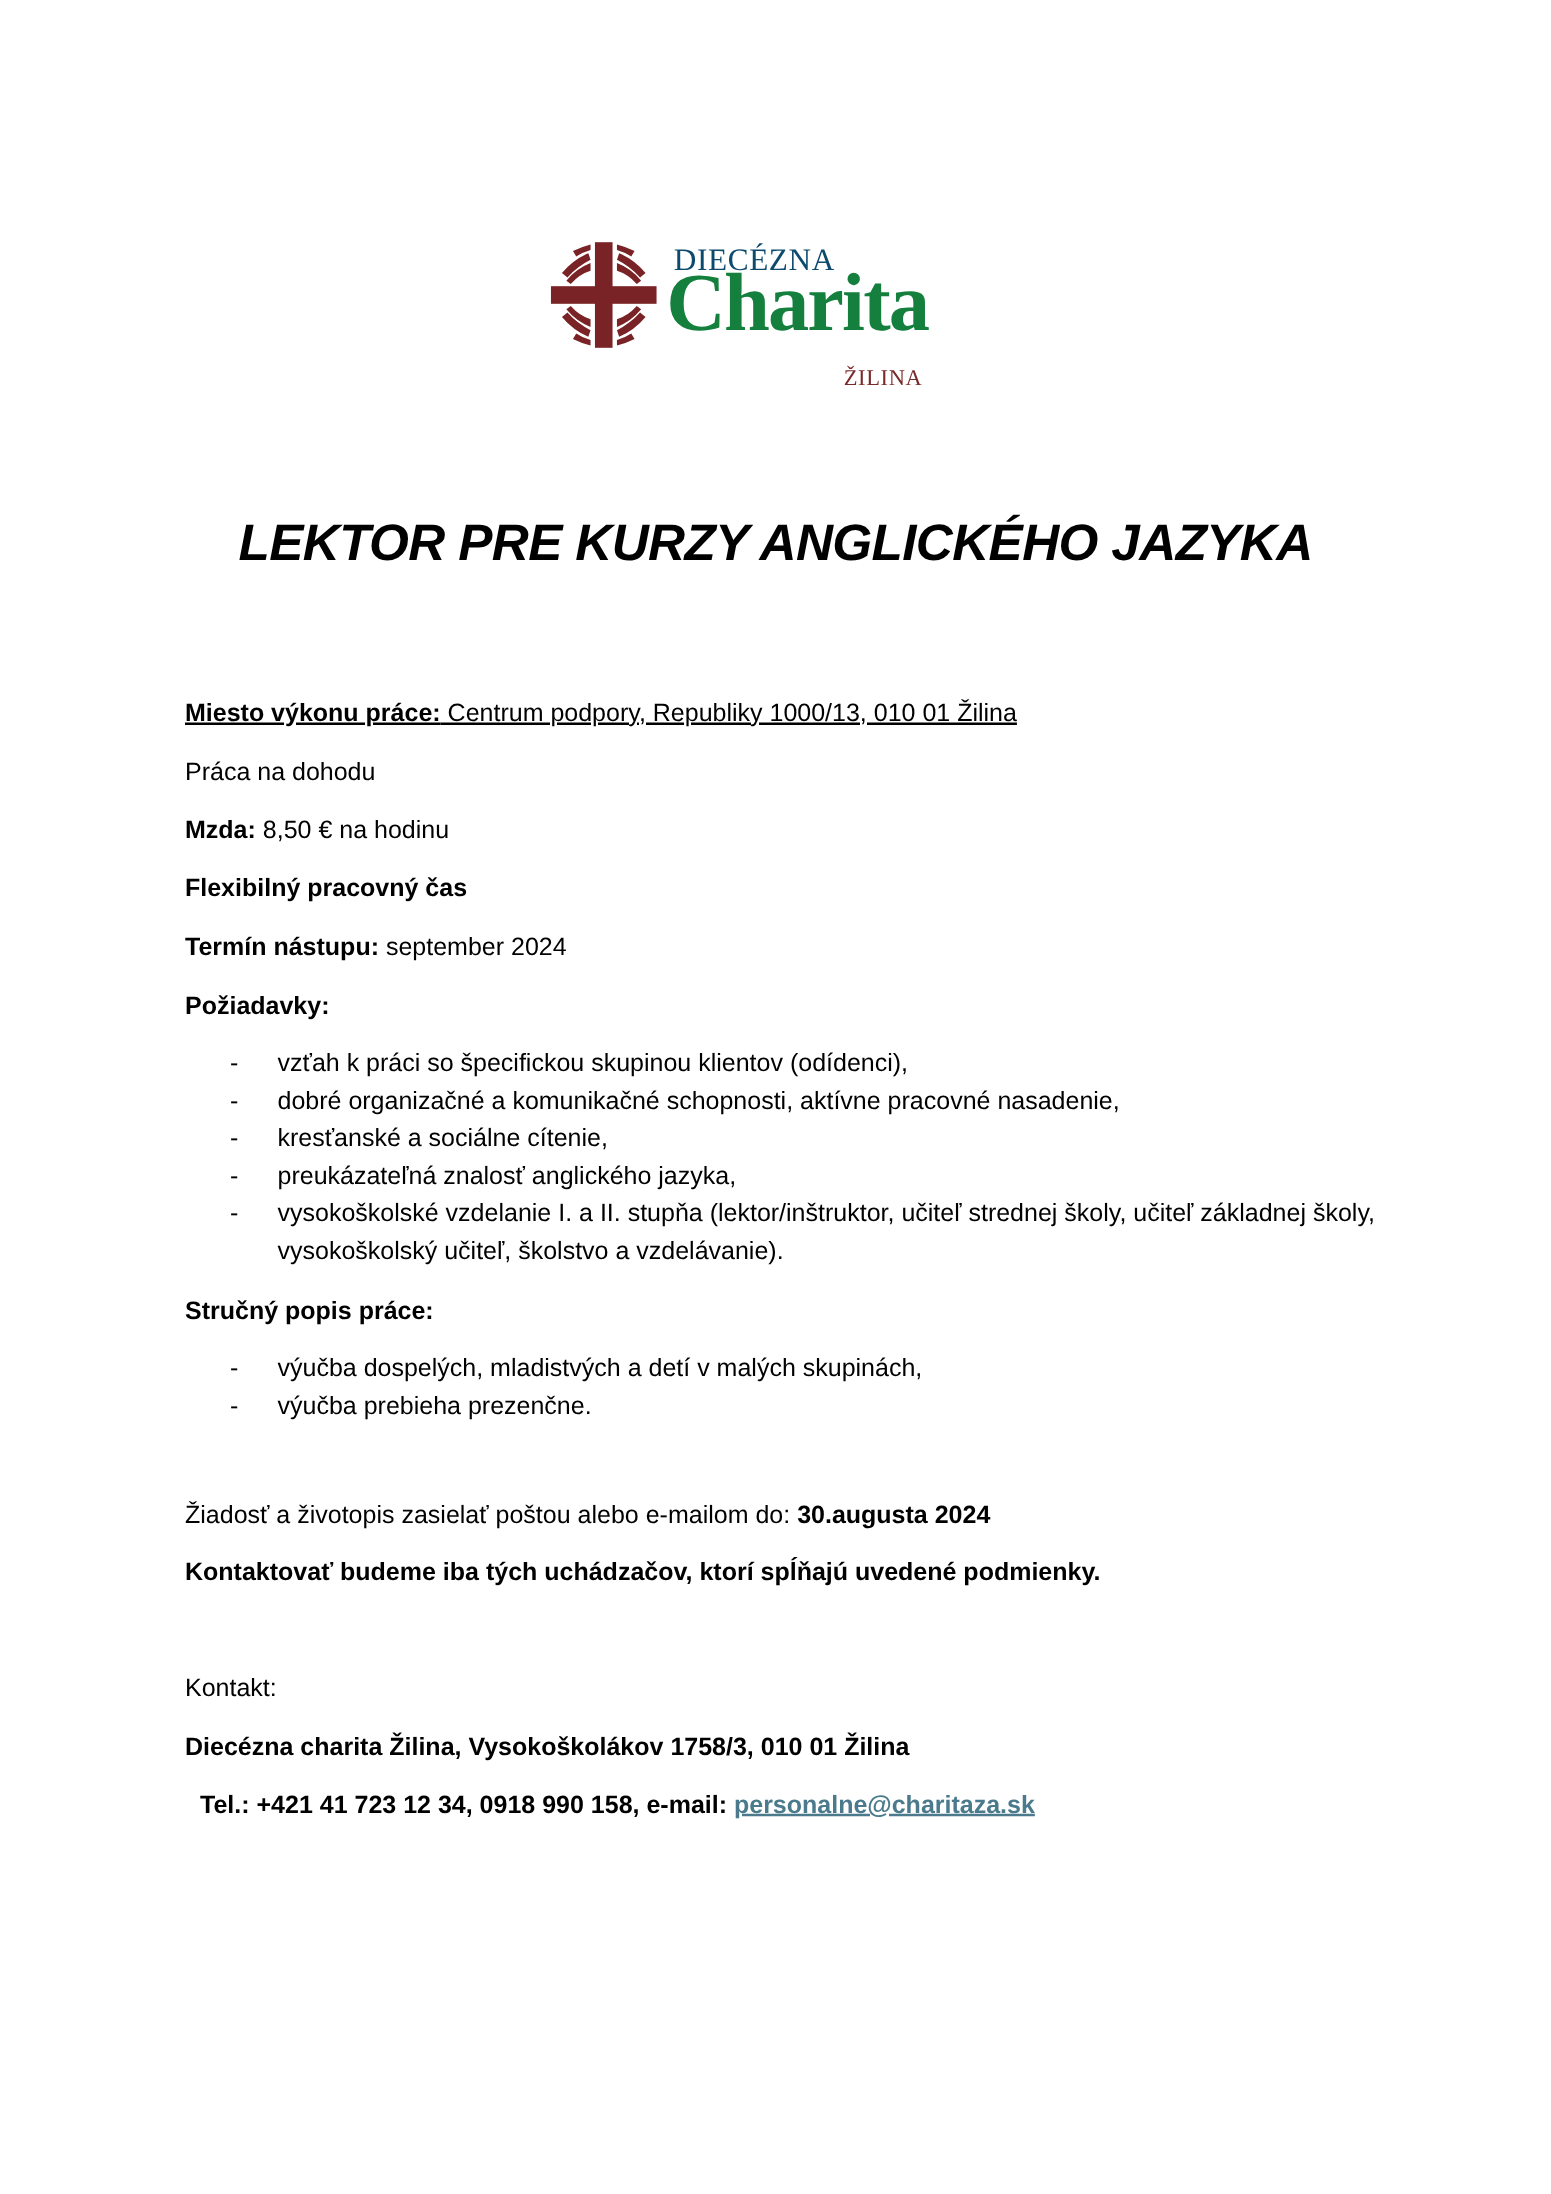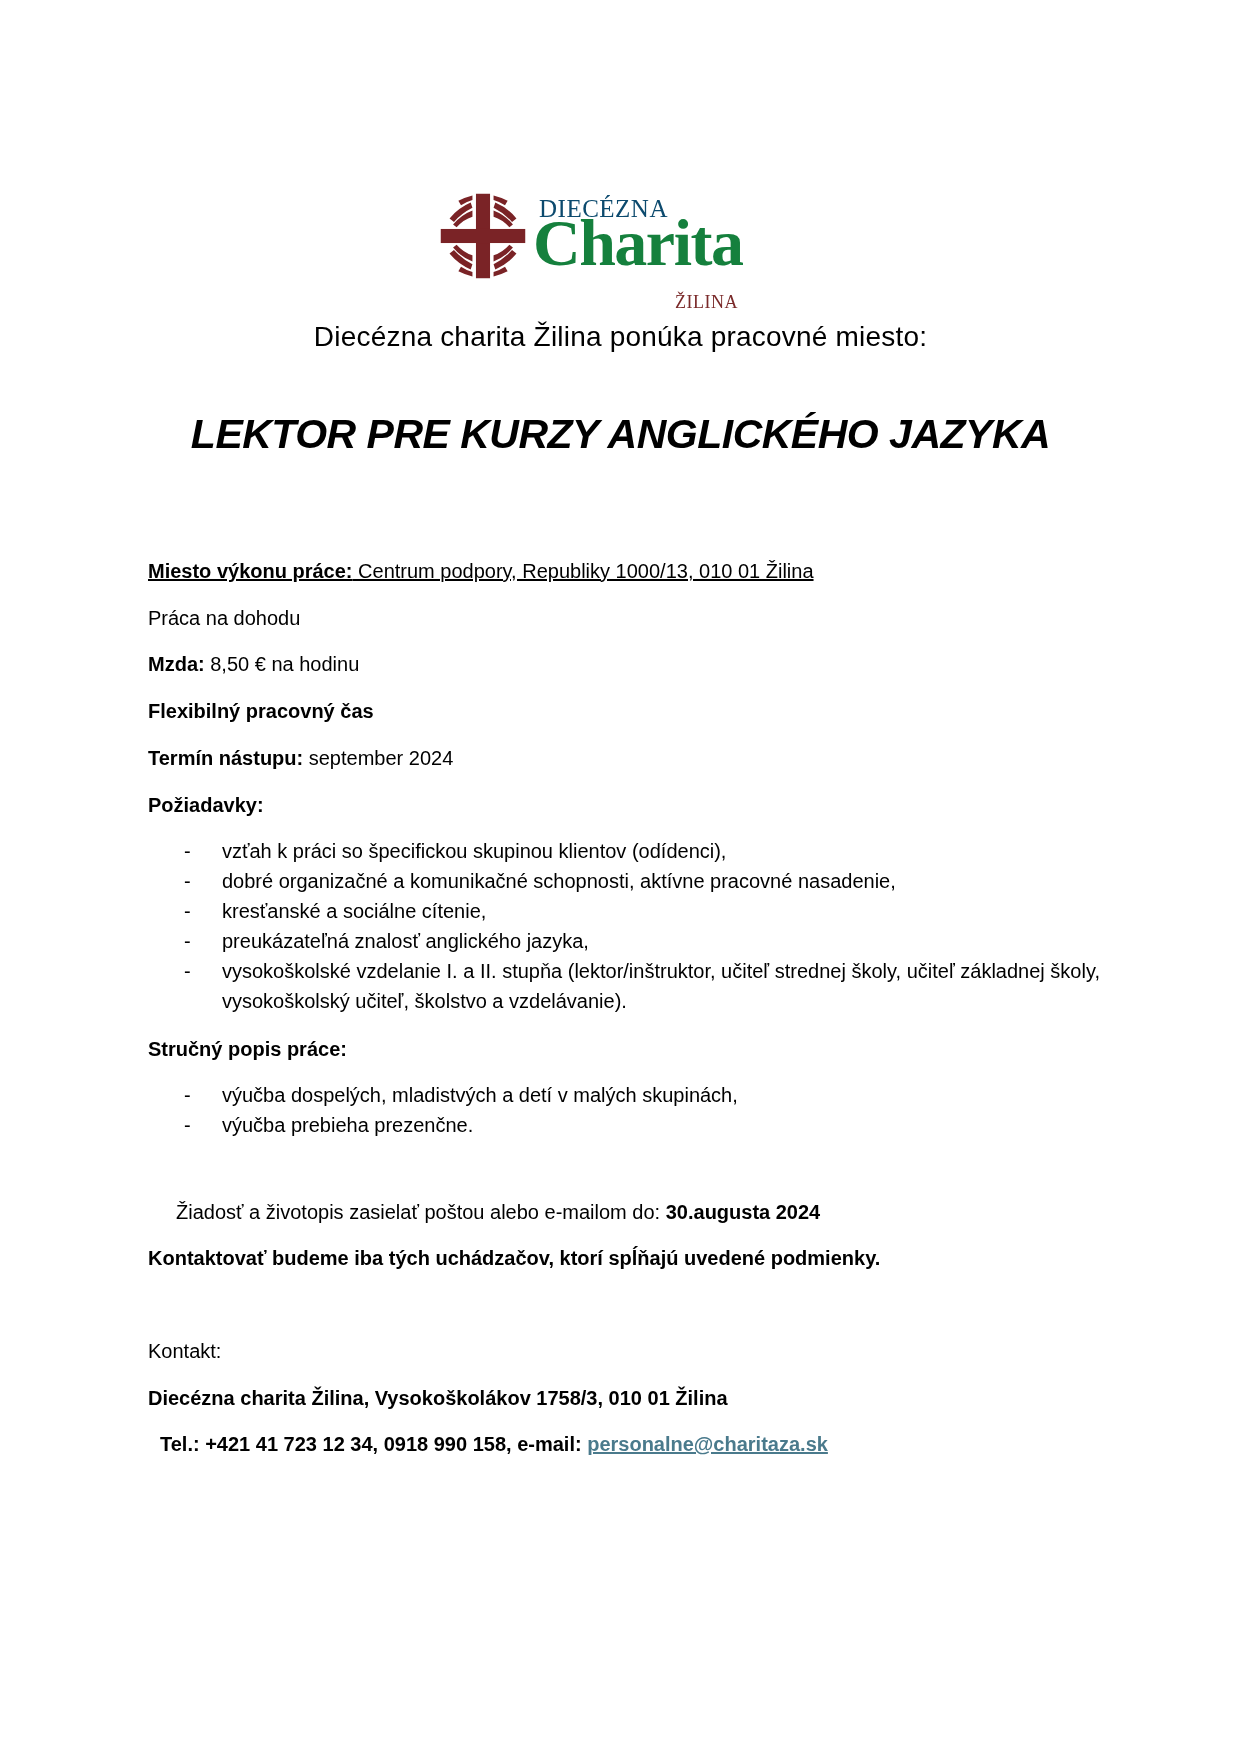--- a/index.html
+++ b/index.html
@@ -161,21 +161,20 @@
         <path d="M88 70 Q78 82 64 88 L62 82 Q74 76 83 66 Z"></path>
         <path d="M84 63 Q75 74 62 79 L62 72 Q72 69 80 60 Z"></path>
         <path d="M78 90 Q70 94 62 96 L62 91 Q69 89 75 85 Z"></path>
       </g>
     </svg>
     <div class="logo-diecezna">DIECÉZNA</div>
     <div class="logo-charita">Charita</div>
     <div class="logo-zilina">ŽILINA</div>
   </div>
 
-  <div class="intro">Diecézna charita Žilina ponúka pracovné miesto:</div>
 
   <h1 class="job-title" style="margin:0;">LEKTOR PRE KURZY ANGLICKÉHO JAZYKA</h1>
 
   <div class="content">
 
     <div class="line" style="top:559px;text-decoration:underline;">
       <span class="b">Miesto výkonu práce:</span><span> Centrum podpory, Republiky  1000/13, 010 01  Žilina</span>
     </div>
 
     <div class="line" style="top:606px;">Práca na dohodu</div>
@@ -221,21 +220,21 @@
       <li class="bullet-item">
         <span class="bullet-dash">-</span>
         <span>výučba dospelých, mladistvých a detí v malých skupinách,</span>
       </li>
       <li class="bullet-item">
         <span class="bullet-dash">-</span>
         <span>výučba prebieha prezenčne.</span>
       </li>
     </ul>
 
-    <div class="line" style="top:1200px;margin-left:28px;">
+    <div class="line" style="top:1200px;">
       <span>Žiadosť a životopis zasielať poštou alebo e-mailom do:  </span><span class="b">30.augusta 2024</span>
     </div>
 
     <div class="line b" style="top:1246px;">Kontaktovať budeme iba tých uchádzačov, ktorí spĺňajú uvedené podmienky.</div>
 
     <div class="line" style="top:1339px;">Kontakt:</div>
 
     <div class="line b" style="top:1386px;">Diecézna charita Žilina, Vysokoškolákov 1758/3, 010 01  Žilina</div>
 
     <div class="line b" style="top:1432px;margin-left:12px;">

